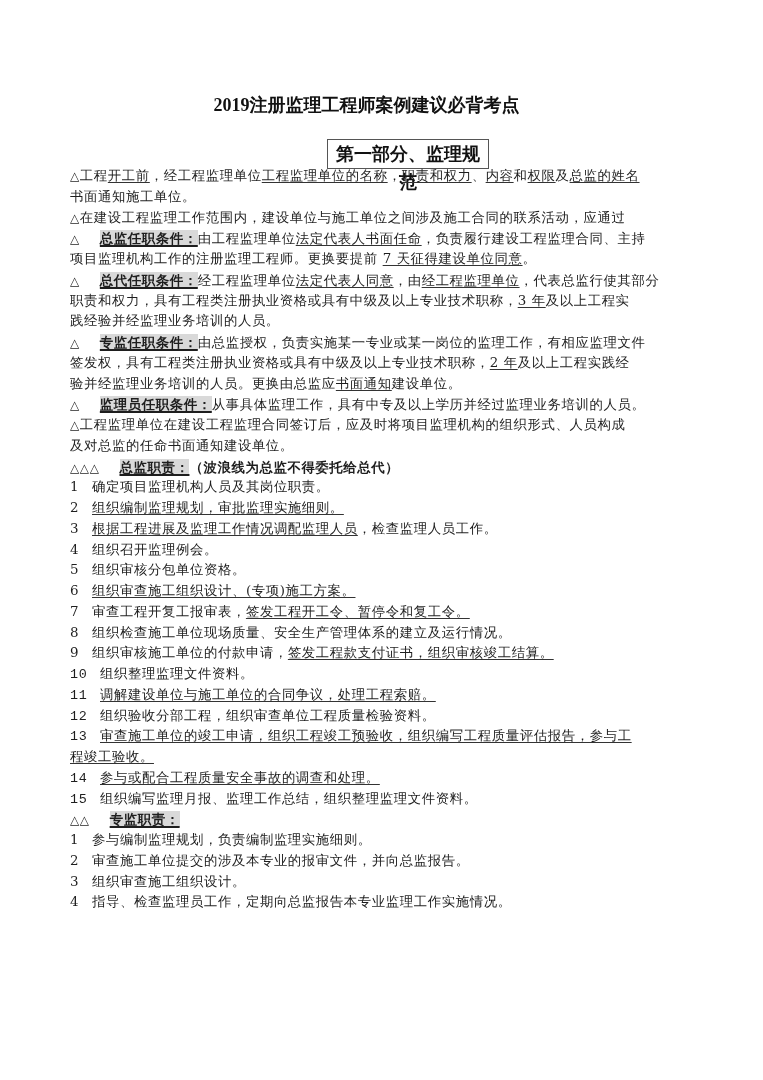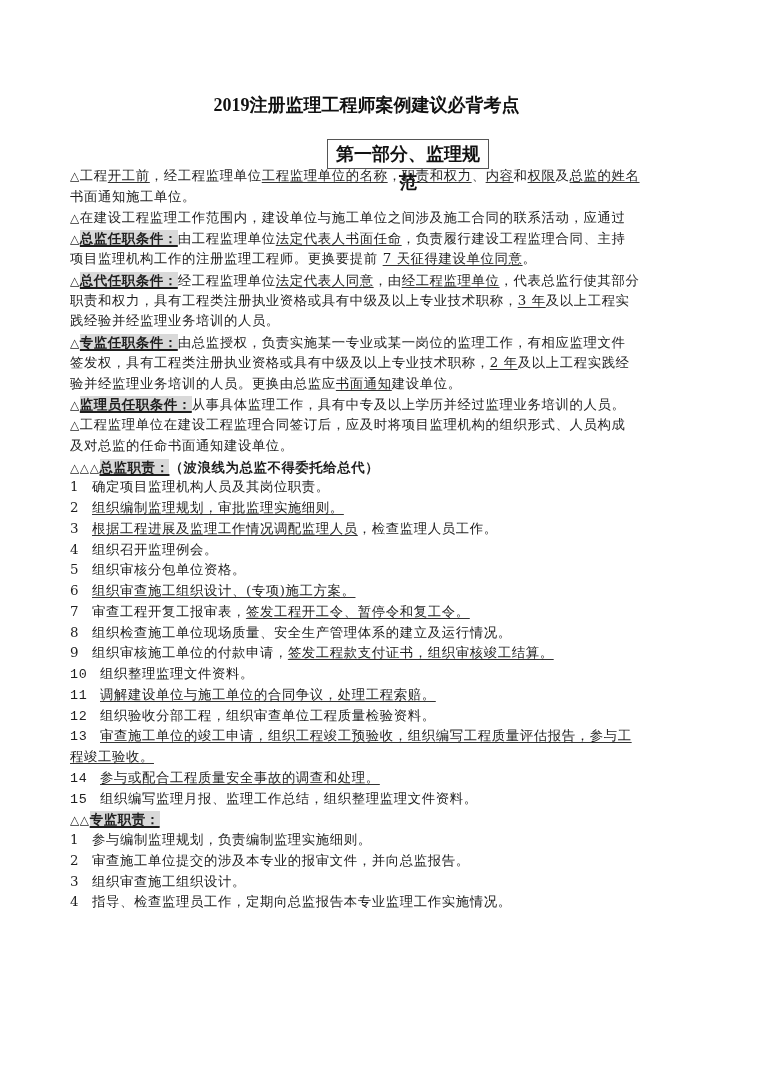--- a/index.html
+++ b/index.html
@@ -7,21 +7,21 @@
          font-family:"DejaVu Serif","Liberation Serif",serif; color:#1e1e1e; }
   .page { position:absolute; left:0; top:0; width:763px; height:1080px; }
   .title { position:absolute; top:93px; left:8px; width:701px; text-align:center;
            font-family:"Liberation Serif","DejaVu Serif",serif; font-weight:bold; font-size:18px; color:#111;margin-left:8px; }
   .section-box { position:absolute; top:139px; left:300px; width:162px; height:30px;
                  border:1px solid #555; box-sizing:border-box; text-align:center;
                  font-weight:bold; font-size:18px; line-height:28px; color:#111;margin-left:27px; }
   .body { position:absolute; top:166px; left:70px; width:620px; font-size:13.4px; line-height:20.75px; letter-spacing:0.6px; }
   .line { white-space:nowrap; height:20.75px; }
   .u { text-decoration:underline; text-underline-offset:2px; text-decoration-color:#333; }
-  .hl { background:#d9d9d9; font-weight:bold; text-decoration:underline; text-decoration-thickness:2px; text-underline-offset:2px; }
+  .hl { background:#d9d9d9; font-weight:bold; text-decoration:underline; text-decoration-thickness:2px; text-underline-offset:2px;margin-left:20px; }
   .bold { font-weight:bold; }
   .num { display:inline-block; width:22px; }
   .num2 { display:inline-block; width:30px;font-family:Liberation Mono, monospace; }
   .tri { font-size:12px; }
 </style>
 </head>
 <body>
 
 <div class="page">
   <div class="title">2019注册监理工程师案例建议必背考点</div>

